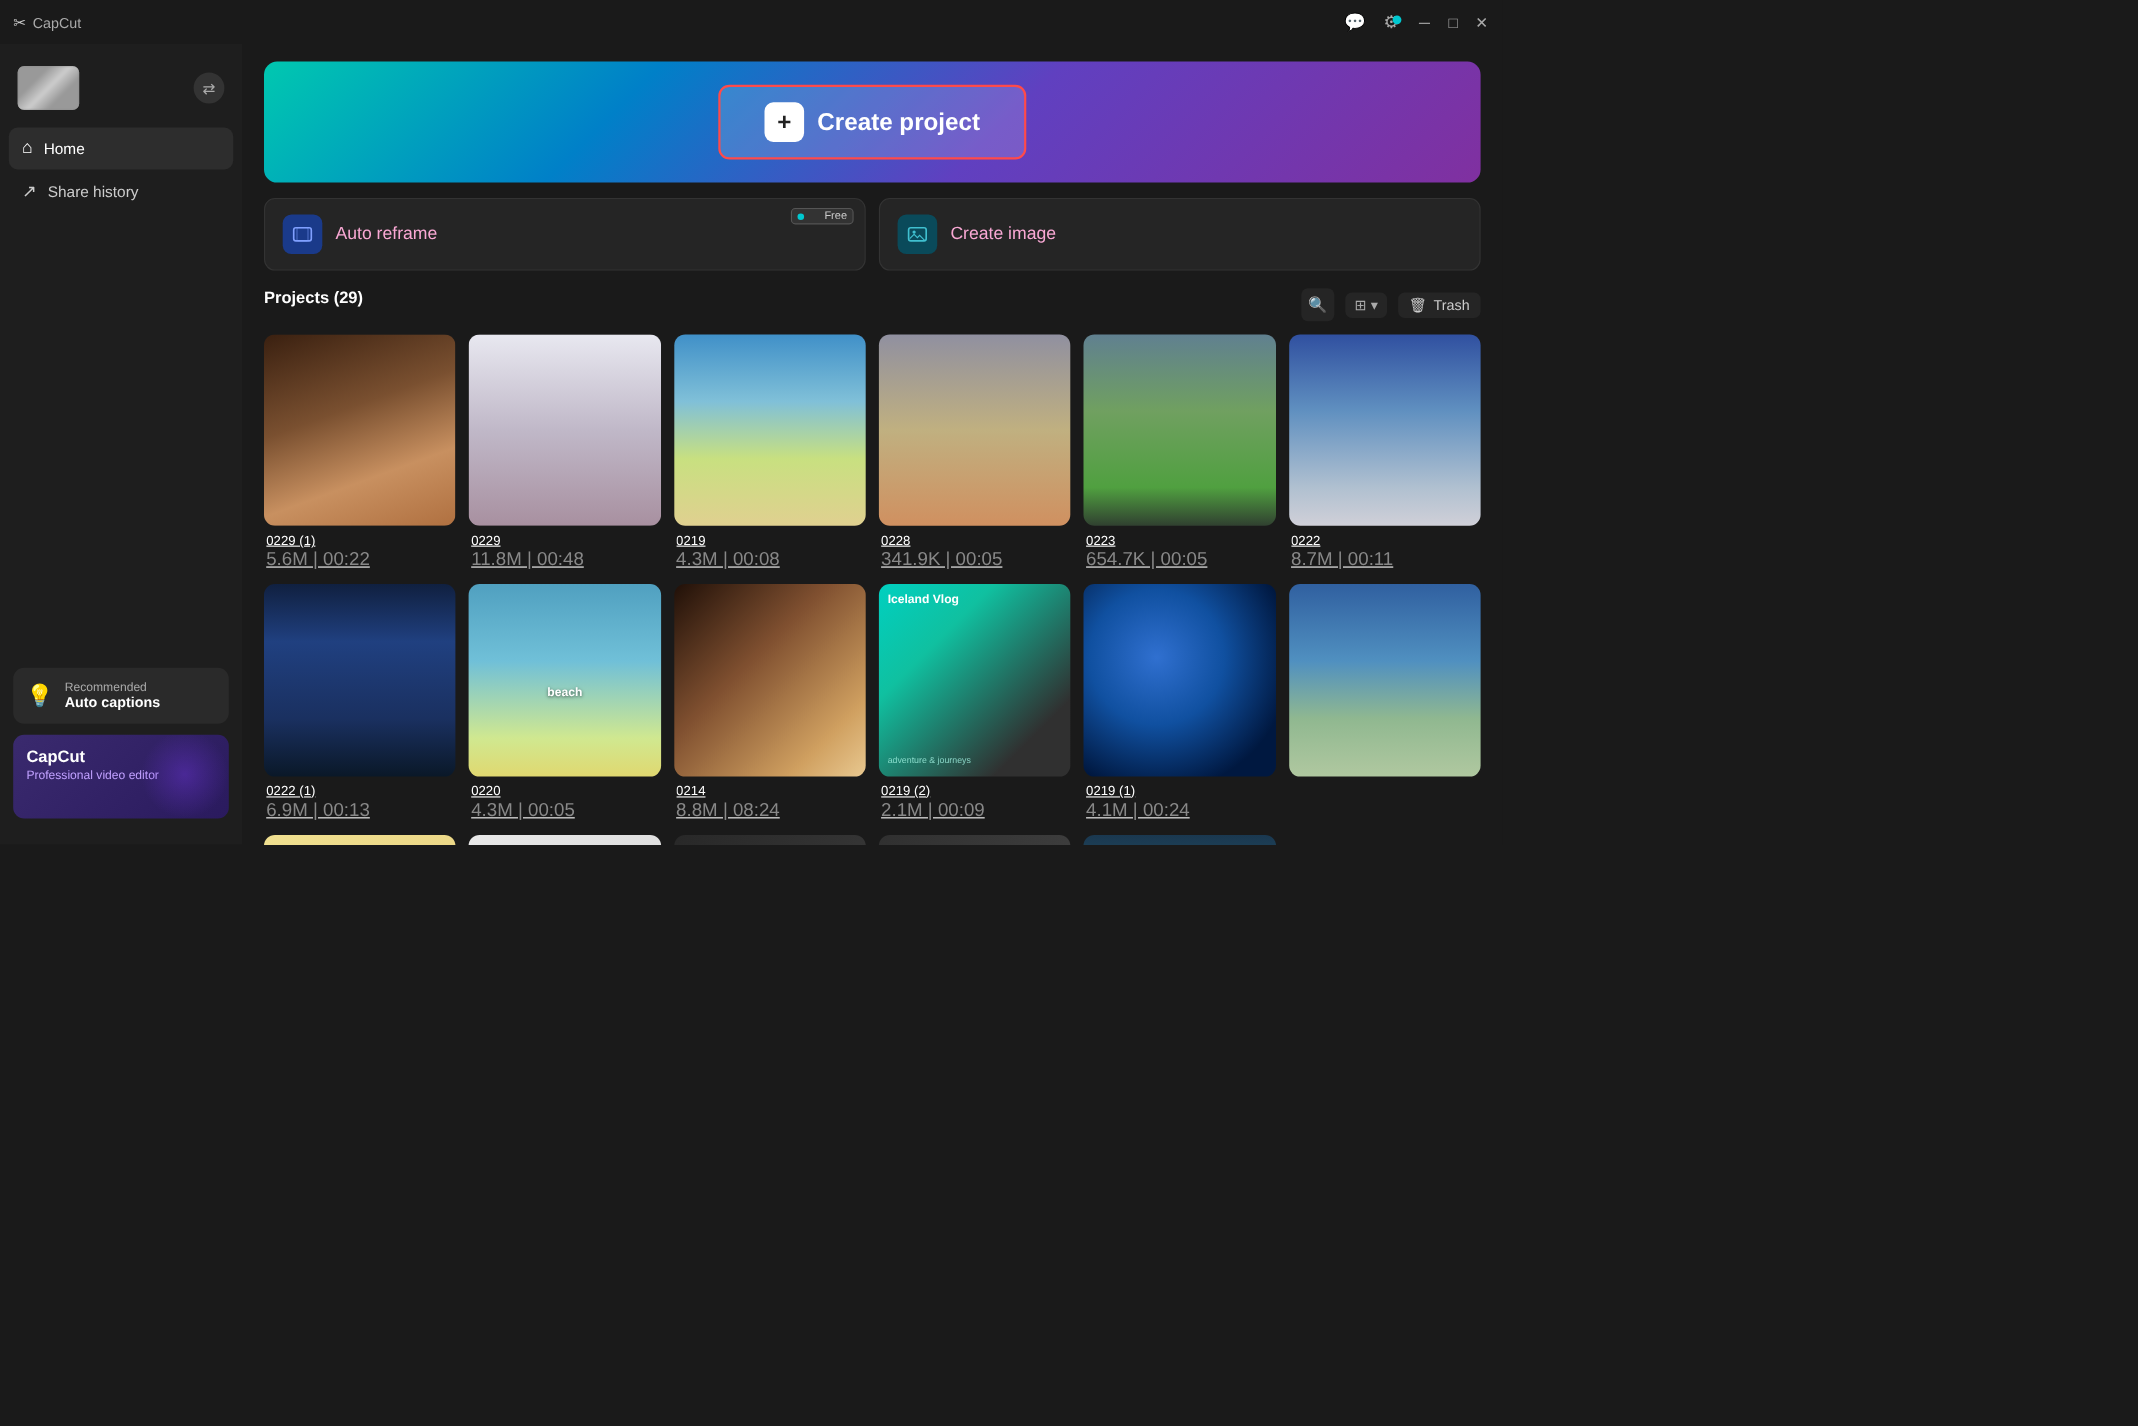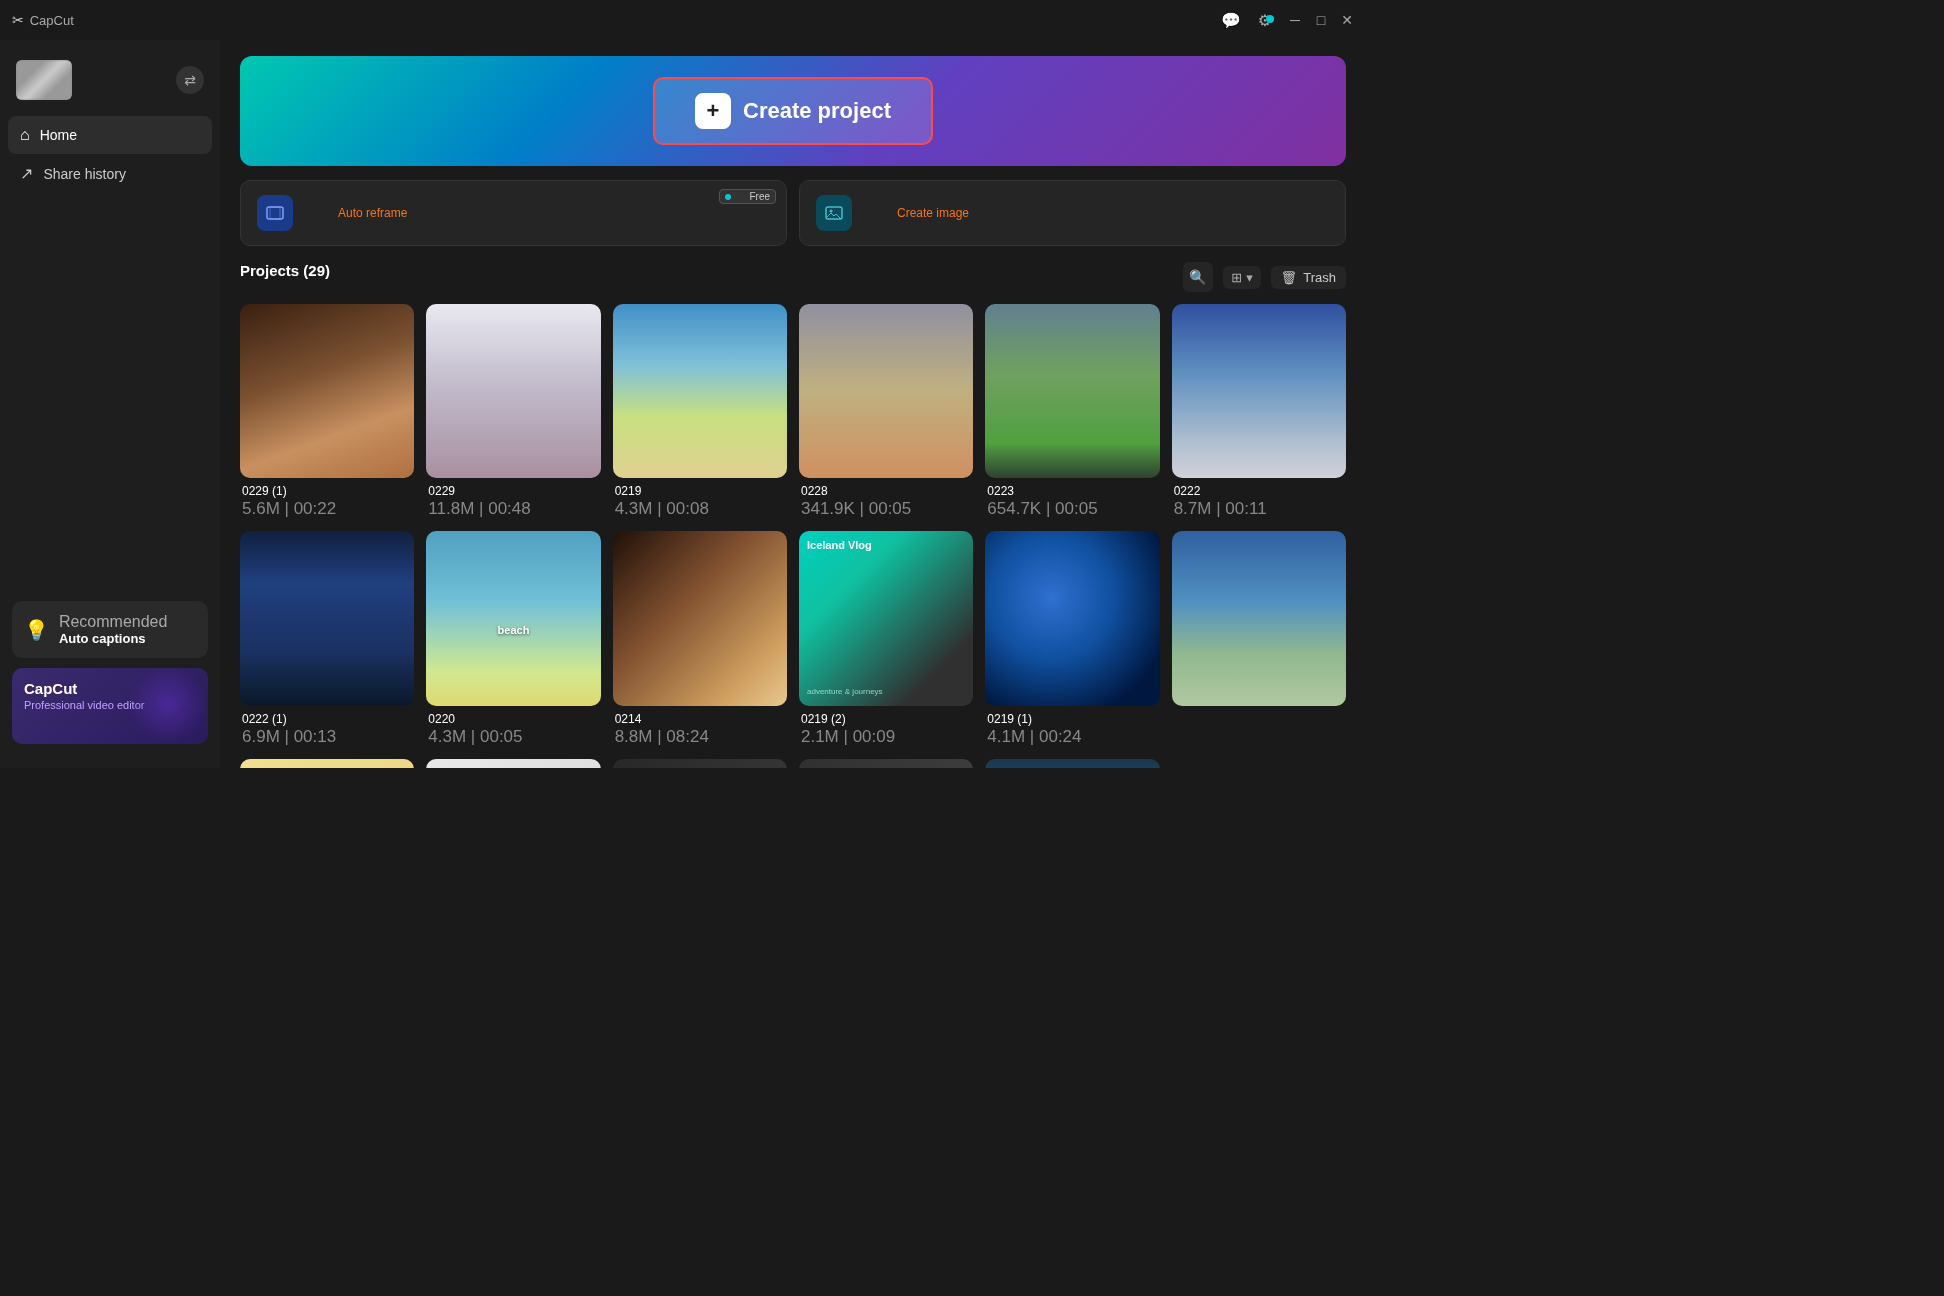--- a/index.html
+++ b/index.html
@@ -136,21 +136,21 @@
       cursor: pointer;
     }
     .recommended-icon {
       font-size: 20px;
     }
     .recommended-text {
       display: flex;
       flex-direction: column;
     }
     .recommended-label {
-      font-size: 16px;
+      font-size: 11px;
       color: #aaa;
     }
     .recommended-title {
       font-size: 13px;
       font-weight: 600;
       color: #fff;
     }
 
     .capcut-promo {
       background: linear-gradient(135deg, #3a2a6e 0%, #2a1a5e 100%);
@@ -244,24 +244,23 @@
     }
     .qa-icon {
       width: 36px; height: 36px;
       border-radius: 8px;
       display: flex; align-items: center; justify-content: center;
       font-size: 18px;
     }
     .qa-icon-blue { background: #1a3a8a; }
     .qa-icon-teal { background: #0a4a5a; }
     .qa-label {
-      font-size: 12px;
+      font-size: 16px;
       font-weight: 500;
-      color: #f97316;
-      margin-left: 33px;
+      color: #f9a8d4;
     }
     .free-badge {
       position: absolute;
       top: 8px; right: 10px;
       background: #333;
       border: 1px solid #555;
       border-radius: 4px;
       font-size: 10px;
       padding: 1px 5px;
       color: #ccc;
@@ -319,20 +318,21 @@
     }
 
     
     .projects-grid {
       display: grid;
       grid-template-columns: repeat(6, 1fr);
       gap: 12px;
     }
     .project-card {
       cursor: pointer;
+      text-decoration: underline;
     }
     .project-thumb {
       width: 100%;
       aspect-ratio: 1;
       border-radius: 10px;
       overflow: hidden;
       background: #2a2a2a;
       position: relative;
       margin-bottom: 6px;
     }

